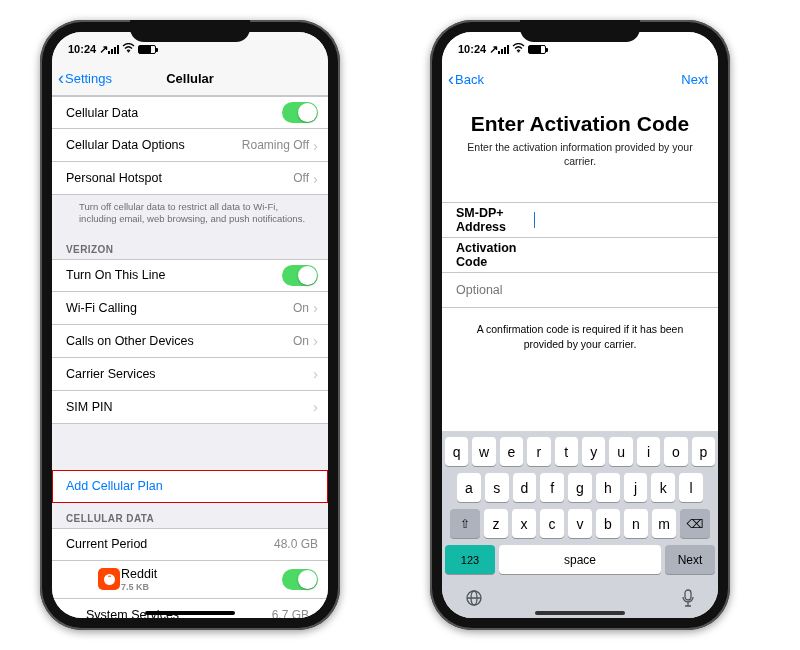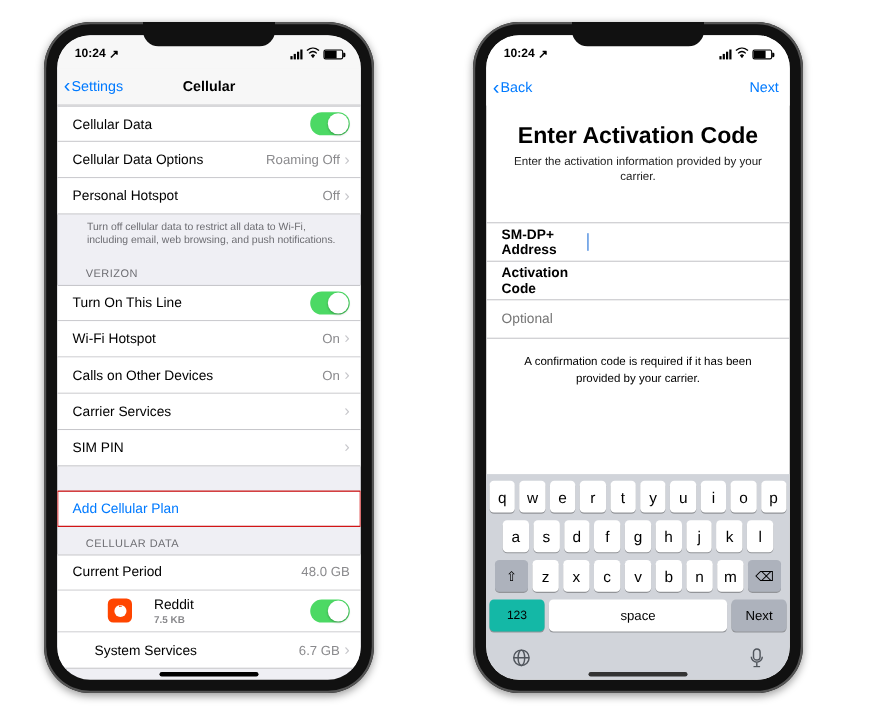--- a/index.html
+++ b/index.html
@@ -29,21 +29,21 @@
   }
   .phone2 .screen { background:#fff; }
   .notch {
     position:absolute; top:0; left:50%; transform:translateX(-50%);
     width:120px; height:22px; background:#111;
     border-bottom-left-radius:14px; border-bottom-right-radius:14px;
     z-index:30;
   }
   .statusbar {
     height:30px;
-    display:flex; align-items:center; justify-content:space-between;
+    display:flex; align-items:center; 
     padding:4px 16px 0 16px;
     font-size:11px; font-weight:600;
     background:#f7f7f7;
   }
   .phone2 .statusbar { background:#fff; }
   .status-left { display:flex; align-items:center; gap:3px; }
   .status-right { display:flex; align-items:center; gap:3px; }
   .sig { display:inline-flex; gap:1px; align-items:flex-end; }
   .sig b { width:2px; background:#000; display:block; }
   .sig b:nth-child(1){height:3px}.sig b:nth-child(2){height:5px}
@@ -65,47 +65,48 @@
   .nav .back {
     position:absolute; left:6px; color:#007aff; font-size:13px;
     display:flex; align-items:center; gap:1px;
   }
   .nav .back .chev { font-size:18px; font-weight:400; }
   .nav .title { font-weight:600; }
   .nav .next { position:absolute; right:10px; color:#007aff; }
   
   .group { margin:0 0 0 0; }
   .groupHeader {
-    font-size:10px; color:#6d6d72; padding:10px 26px 4px; text-transform:uppercase;
+    font-size:10px; color:#6d6d72; padding:10px 14px 4px; text-transform:uppercase;
     letter-spacing:.4px;
+    font-weight:bold;
   }
   .groupFooter { font-size:9.5px; color:#6d6d72; padding:6px 14px 8px; line-height:1.3;margin-left:13px; }
   .row {
     background:#fff; border-bottom:.5px solid #c7c7cb;
     padding:0 10px 0 14px; height:33px;
     display:flex; align-items:center; justify-content:space-between;
     font-size:12.5px;
   }
   .row:first-child { border-top:.5px solid #c7c7cb; }
-  .row .left { display:flex; align-items:center; gap:20px;padding-left:32px; }
+  .row .left { display:flex; align-items:center; gap:1px;padding-left:32px; }
   .row .sub { font-size:9px; color:#8a8a8d; margin-top:1px;font-weight:bold; }
   .row .right { display:flex; align-items:center; gap:4px; color:#8a8a8d; font-size:12px; }
   .chev-r { color:#c7c7cb; font-size:15px; }
   .toggle {
     width:36px; height:21px; border-radius:11px; position:relative;
   }
   .toggle.on { background:#4cd964; }
   .toggle i {
     position:absolute; top:1px; width:19px; height:19px; background:#fff;
     border-radius:50%; box-shadow:0 1px 2px rgba(0,0,0,.3);
   }
   .toggle.on i { right:1px; }
   .spacer { height:22px; }
   .link { color:#007aff; }
-  .highlight { outline:1.5px solid #d30000; outline-offset:-1px; position:relative; z-index:2;}
+  .highlight { outline:1.5px solid #d30000; outline-offset:-1px; position:relative; z-index:2;margin-top:24px;}
   
   .appicon {
     width:22px; height:22px; border-radius:5px; background:#ff4500;
     display:flex; align-items:center; justify-content:center;
     color:#fff; font-size:10px; position:relative;
   }
   .appicon::before {
     content:""; width:11px; height:11px; background:#fff; border-radius:50%;
     position:absolute;
   }
@@ -222,21 +223,21 @@
 
         <div class="groupHeader">VERIZON</div>
         <div class="group">
           <div class="row">
             <span>Turn On This Line</span>
             <span class="toggle on">
                 <i></i>
               </span>
           </div>
           <div class="row">
-            <span>Wi-Fi Hotspot</span>
+            <span>Wi-Fi Calling</span>
             <span class="right">
                 <span>On</span>
                 <span class="chev-r">›</span>
               </span>
           </div>
           <div class="row">
             <span>Calls on Other Devices</span>
             <span class="right">
                 <span>On</span>
                 <span class="chev-r">›</span>

